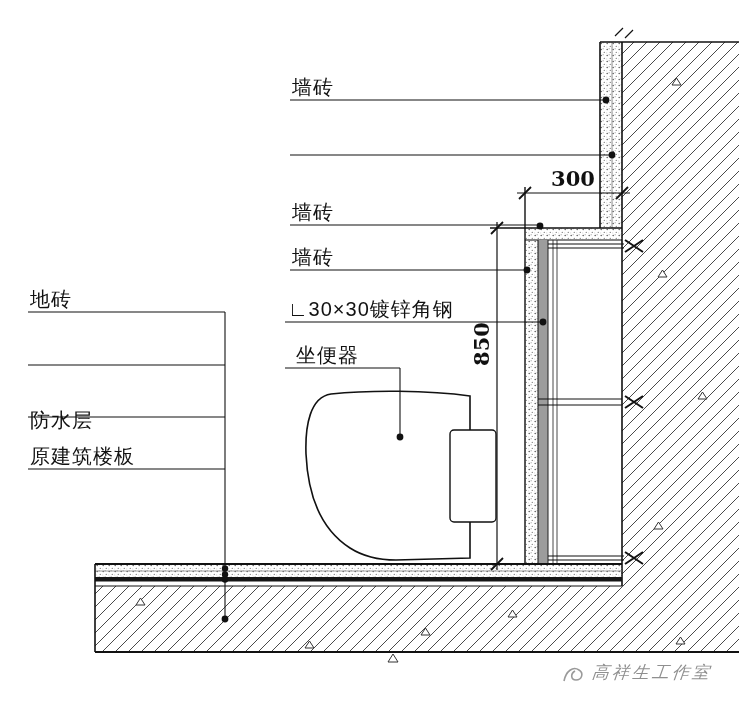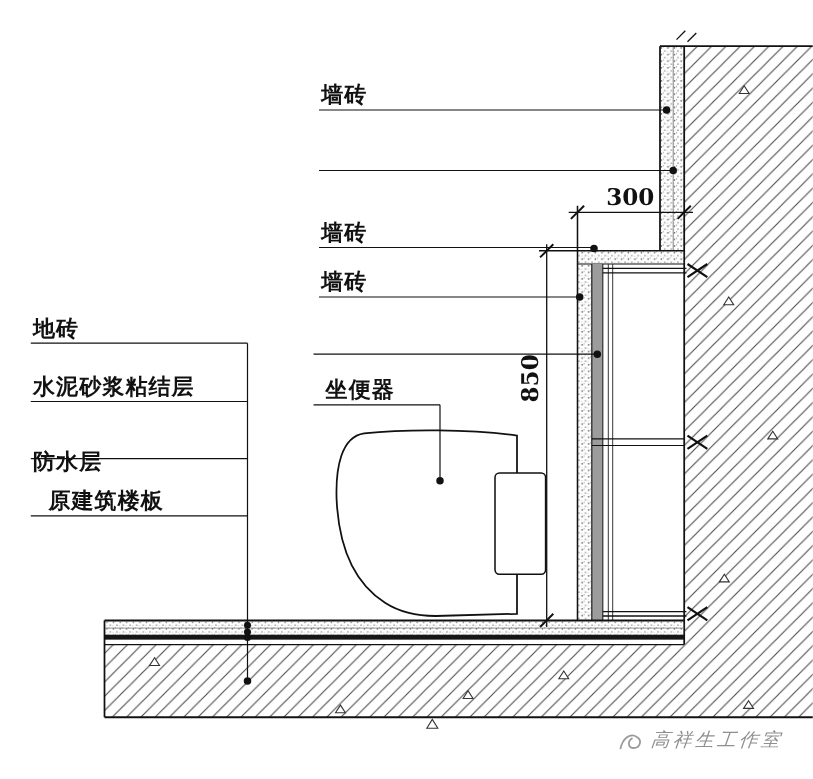--- a/index.html
+++ b/index.html
@@ -1,19 +1,19 @@
 <!DOCTYPE html>
 <html><head>
 <meta charset="utf-8">
 <style>
   html,body{margin:0;padding:0;background:#ffffff;}
   .stage{position:relative;width:739px;height:708px;background:#ffffff;overflow:hidden;
          font-family:"Liberation Sans",sans-serif;}
   .stage svg{position:absolute;left:0;top:0;}
-  .label{position:absolute;font-size:20px;font-weight:700;color:#111;line-height:26px;
+  .label{position:absolute;font-size:20px;font-weight:400;color:#111;line-height:26px;
          white-space:nowrap;letter-spacing:1px;}
   .num{position:absolute;font-family:"DejaVu Serif",serif;font-size:21px;font-weight:600;
        color:#111;text-align:center;}
   .num-v{transform:rotate(-90deg);}
   .watermark{position:absolute;left:592px;top:661px;font-size:17px;font-style:italic;
              color:#8f8f8f;letter-spacing:3px;transform:skewX(-6deg);}
 </style>
 </head>
 <body>
 
@@ -137,24 +137,24 @@
       <path d="M676,644 L680.5,637 L685,644 Z"></path>
       <path d="M388,662 L393,654 L398,662 Z"></path>
     </g>
 
     <path d="M564,681 c2,-10 9,-15 15,-11 c5,3 3,10 -3,10 c-5,0 -6,-6 -1,-9" fill="none" stroke="#9a9a9a" stroke-width="1.6"></path>
   </svg>
 
   <div class="label" style="left:292px;top:74px">墙砖</div>
   <div class="label" style="left:292px;top:199px">墙砖</div>
   <div class="label" style="left:292px;top:244px">墙砖</div>
+  <div class="label" style="left:288px;top:296px">∟30×30镀锌角钢</div>
   <div class="label" style="left:296px;top:342px">坐便器</div>
 
   <div class="label" style="left:30px;top:286px">地砖</div>
-  <div class="label" style="left:30px;top:339px">水泥砂浆粘结层</div>
   <div class="label" style="left:30px;top:407px">防水层</div>
-  <div class="label" style="left:44px;top:443px">原建筑楼板</div>
+  <div class="label" style="left:30px;top:443px">原建筑楼板</div>
 
   <div class="num" style="left:533px;top:166px;width:80px">300</div>
   <div class="num num-v" style="left:446px;top:332px;width:70px;height:24px">850</div>
 
   <div class="watermark">高祥生工作室</div>
 </div>
 
 </body></html>

